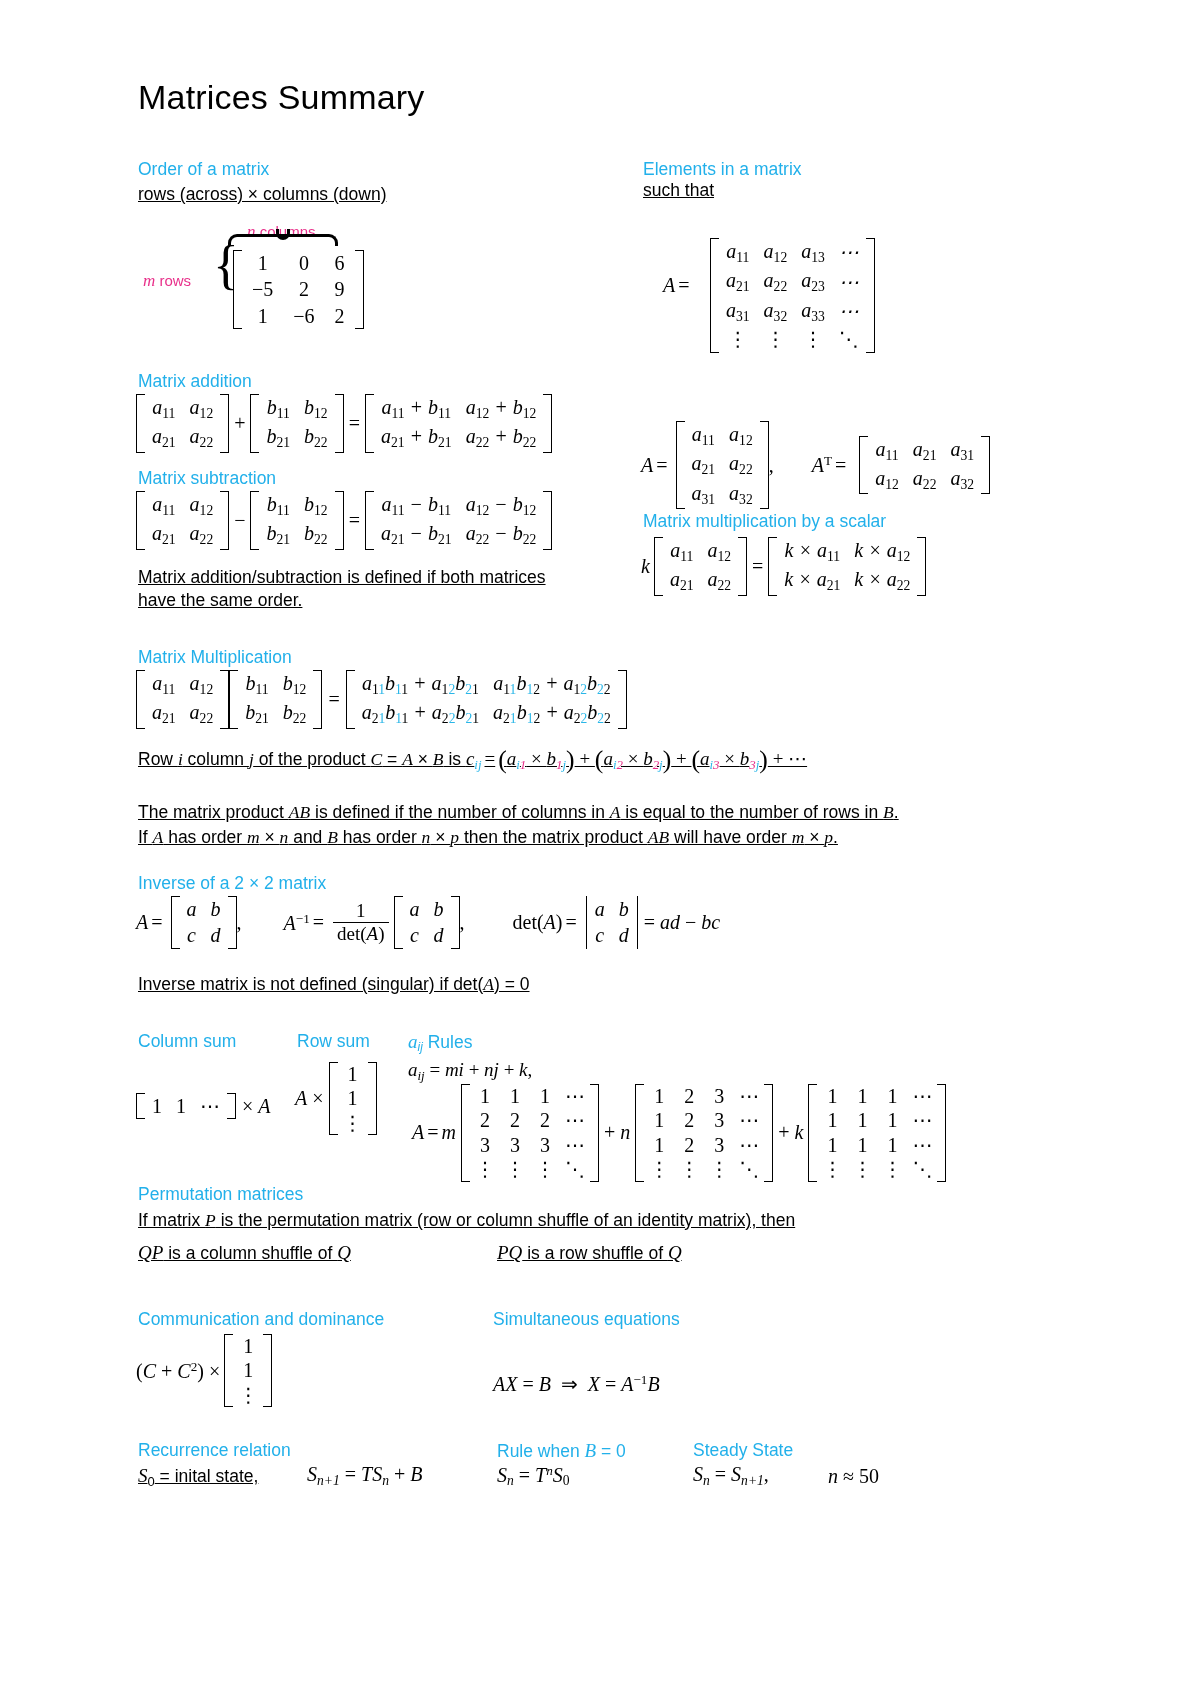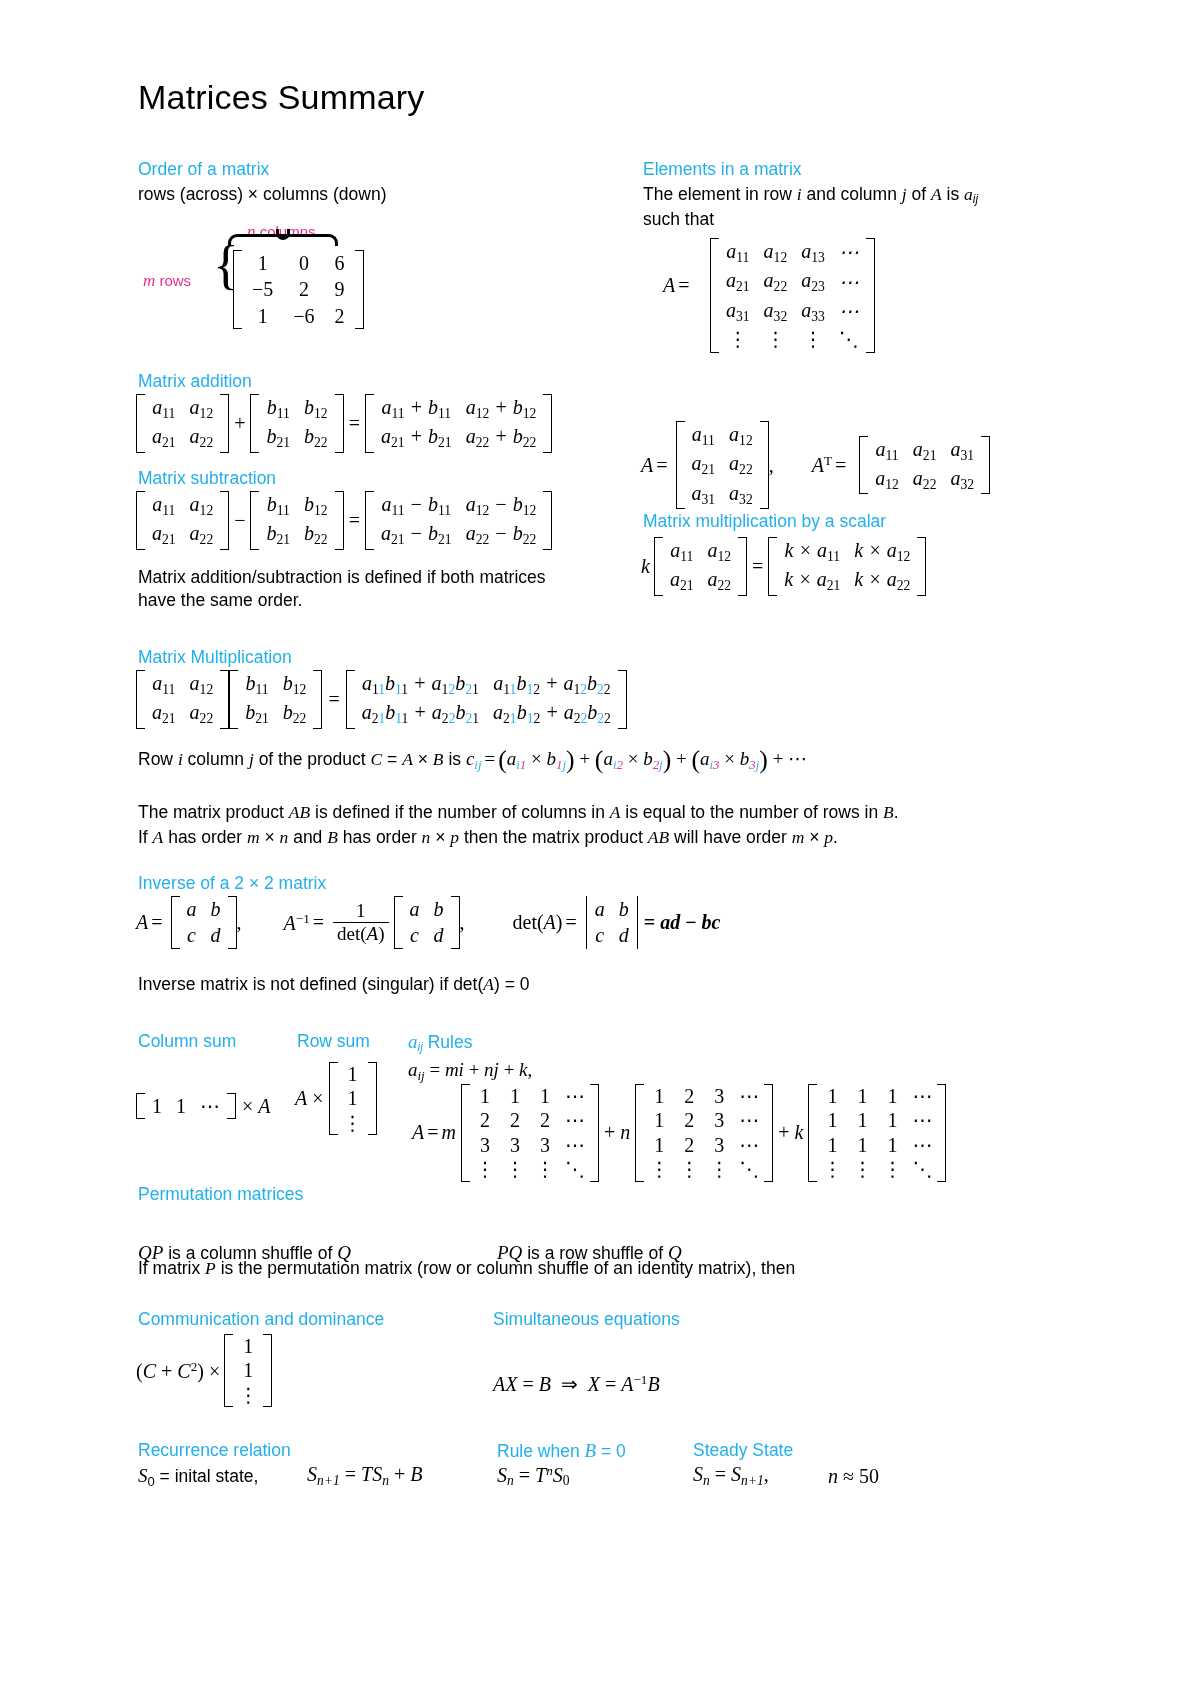--- a/index.html
+++ b/index.html
@@ -14,21 +14,21 @@
   }
   .page { position:absolute; left:0; top:16px; width:1200px; height:1697px; }
 
   
   h1.title {
     position:absolute; left:138px; top:62px;
     margin:0; font-weight:400; font-size:34px; letter-spacing:.2px;
     color:#000;
   }
   .hd { color:#22b0ea; font-size:17.5px; line-height:1.15; }
-  .txt { font-size:17.5px; line-height:1.28; color:#000; }
+  .txt { font-size:17.5px; line-height:1.28; color:#000;text-decoration:underline; }
   .mi { font-family:"Liberation Serif", serif; font-style:italic; }
   .mn { font-family:"Liberation Serif", serif; font-style:normal; }
   .math { font-family:"Liberation Serif", serif; font-size:20px; color:#000; white-space:nowrap; }
   .math .op { font-style:normal; padding:0 3px; }
   sub.s { font-size:.68em; vertical-align:-.28em; font-style:italic; }
   sub.sn { font-size:.68em; vertical-align:-.28em; font-style:normal; }
   sup.s { font-size:.66em; vertical-align:.5em; font-style:normal; }
   .cy { color:#29b6e8; }
   .mg { color:#e8308a; }
 
@@ -132,23 +132,20 @@
               <td class="num">2</td>
             </tr>
       </tbody>
         </table>
       <div class="br r"></div>
     </div>
   </div>
 
   <div class="abs" style="left:643px; top:143px;">
     <div class="hd">Elements in a matrix</div>
-    <div class="txt" style="margin-top:4px;">
-      The element in row <span class="mi">i</span> and column <span class="mi">j</span> of <span class="mi">A</span> is <span class="mi">a</span><sub class="s">ij</sub>
-    </div>
     <div class="txt">such that</div>
   </div>
 
   <div class="abs math" style="left:663px; top:258px;">
     <span class="mi">A</span><span class="op">=</span>
   </div>
   <div class="abs" style="left:710px; top:222px;">
     <div class="mx tight">
       <div class="br l"></div>
       <table>
@@ -507,21 +504,21 @@
               <td><span class="mi">b</span></td>
             </tr>
         <tr>
               <td><span class="mi">c</span></td>
               <td><span class="mi">d</span></td>
             </tr>
       </tbody>
         </table>
       <div class="br r"></div>
     </div>
-    <span class="math" style="padding-left:6px;font-weight:bold;">= <span class="mi">ad</span> − <span class="mi">bc</span></span>
+    <span class="math" style="padding-left:6px;">= <span class="mi">ad</span> − <span class="mi">bc</span></span>
   </div>
 
   <div class="abs txt" style="left:138px; top:957px;">
     Inverse matrix is not defined (singular) if det(<span class="mi">A</span>) = 0
   </div>
 
   <div class="abs" style="left:138px; top:1015px;">
     <div class="hd">Column sum</div>
   </div>
   <div class="abs" style="left:297px; top:1015px;">
@@ -671,21 +668,21 @@
             </tr>
       </tbody>
         </table>
       <div class="br r"></div>
     </div>
   </div>
 
   <div class="abs" style="left:138px; top:1168px;">
     <div class="hd">Permutation matrices</div>
   </div>
-  <div class="abs txt" style="left:138px; top:1193px;margin-top:48px;">
+  <div class="abs txt" style="left:138px; top:1193px;">
     If matrix <span class="mi">P</span> is the permutation matrix (row or column shuffle of an identity matrix), then
   </div>
   <div class="abs txt" style="left:138px; top:1225px;">
     <span class="mi" style="font-size:19px;">QP</span> is a column shuffle of <span class="mi" style="font-size:19px;">Q</span>
   </div>
   <div class="abs txt" style="left:497px; top:1225px;">
     <span class="mi" style="font-size:19px;">PQ</span> is a row shuffle of <span class="mi" style="font-size:19px;">Q</span>
   </div>
 
   <div class="abs" style="left:138px; top:1293px;">

